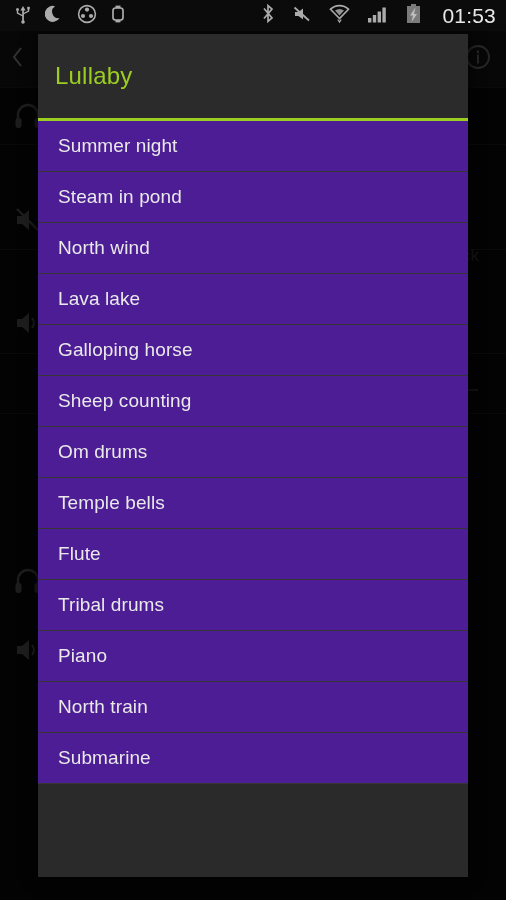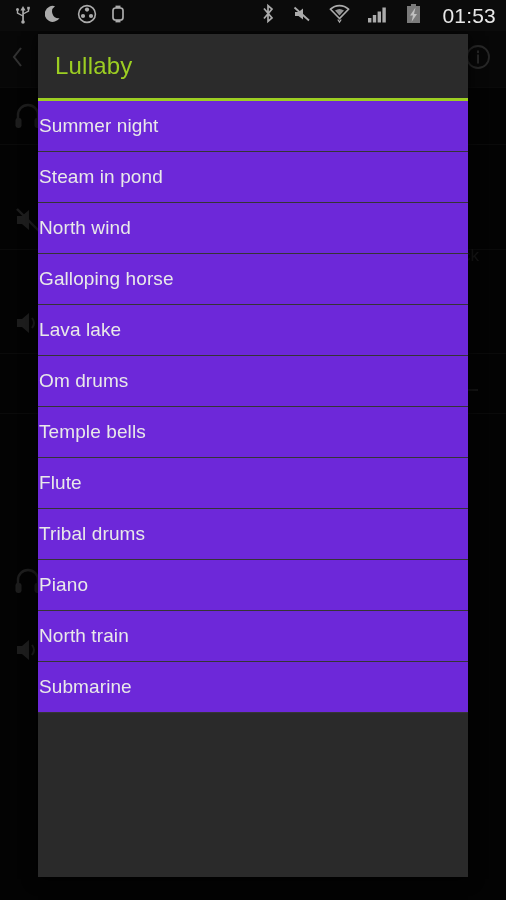--- a/index.html
+++ b/index.html
@@ -80,21 +80,21 @@
     position:absolute;
     left:38px; top:34px;
     width:430px; height:843px;
     background:#2b2b2b;
     z-index:20;
     box-shadow:0 2px 14px rgba(0,0,0,.85);
     display:flex; flex-direction:column;
     overflow:hidden;
   }
   #dialog-header {
-    height:64px;
+    height:84px;
     display:flex; align-items:center;
     padding:0 17px;
     flex:0 0 auto;
   }
   #dialog-title {
     color:#9cce22;
     font-size:24px;
     font-weight:normal;
     letter-spacing:.2px;
   }
@@ -104,23 +104,23 @@
     flex:0 0 auto;
   }
   #dialog-list {
     flex:1 1 auto;
     overflow:hidden;
     background:#2a2a2a;
   }
   .list-item {
     height:51px;
     display:flex; align-items:center;
-    padding:0 1px;
+    padding:0 20px;
     border-bottom:1px solid #353535;
-    background:#6d28d9;
+    background:#4c1d95;
     cursor:pointer;
   }
   .list-item-label {
     color:#e9e9e9;
     font-size:19px;
     letter-spacing:.1px;
   }
 </style>
 </head>
 <body>
@@ -219,24 +219,27 @@
         <div class="list-item">
           <span class="list-item-label">Summer night</span>
         </div>
         <div class="list-item">
           <span class="list-item-label">Steam in pond</span>
         </div>
         <div class="list-item">
           <span class="list-item-label">North wind</span>
         </div>
         <div class="list-item">
+          <span class="list-item-label">Lava lake</span>
+        </div>
+        <div class="list-item">
           <span class="list-item-label">Galloping horse</span>
         </div>
         <div class="list-item">
-          <span class="list-item-label">Lava lake</span>
+          <span class="list-item-label">Sheep counting</span>
         </div>
         <div class="list-item">
           <span class="list-item-label">Om drums</span>
         </div>
         <div class="list-item">
           <span class="list-item-label">Temple bells</span>
         </div>
         <div class="list-item">
           <span class="list-item-label">Flute</span>
         </div>

